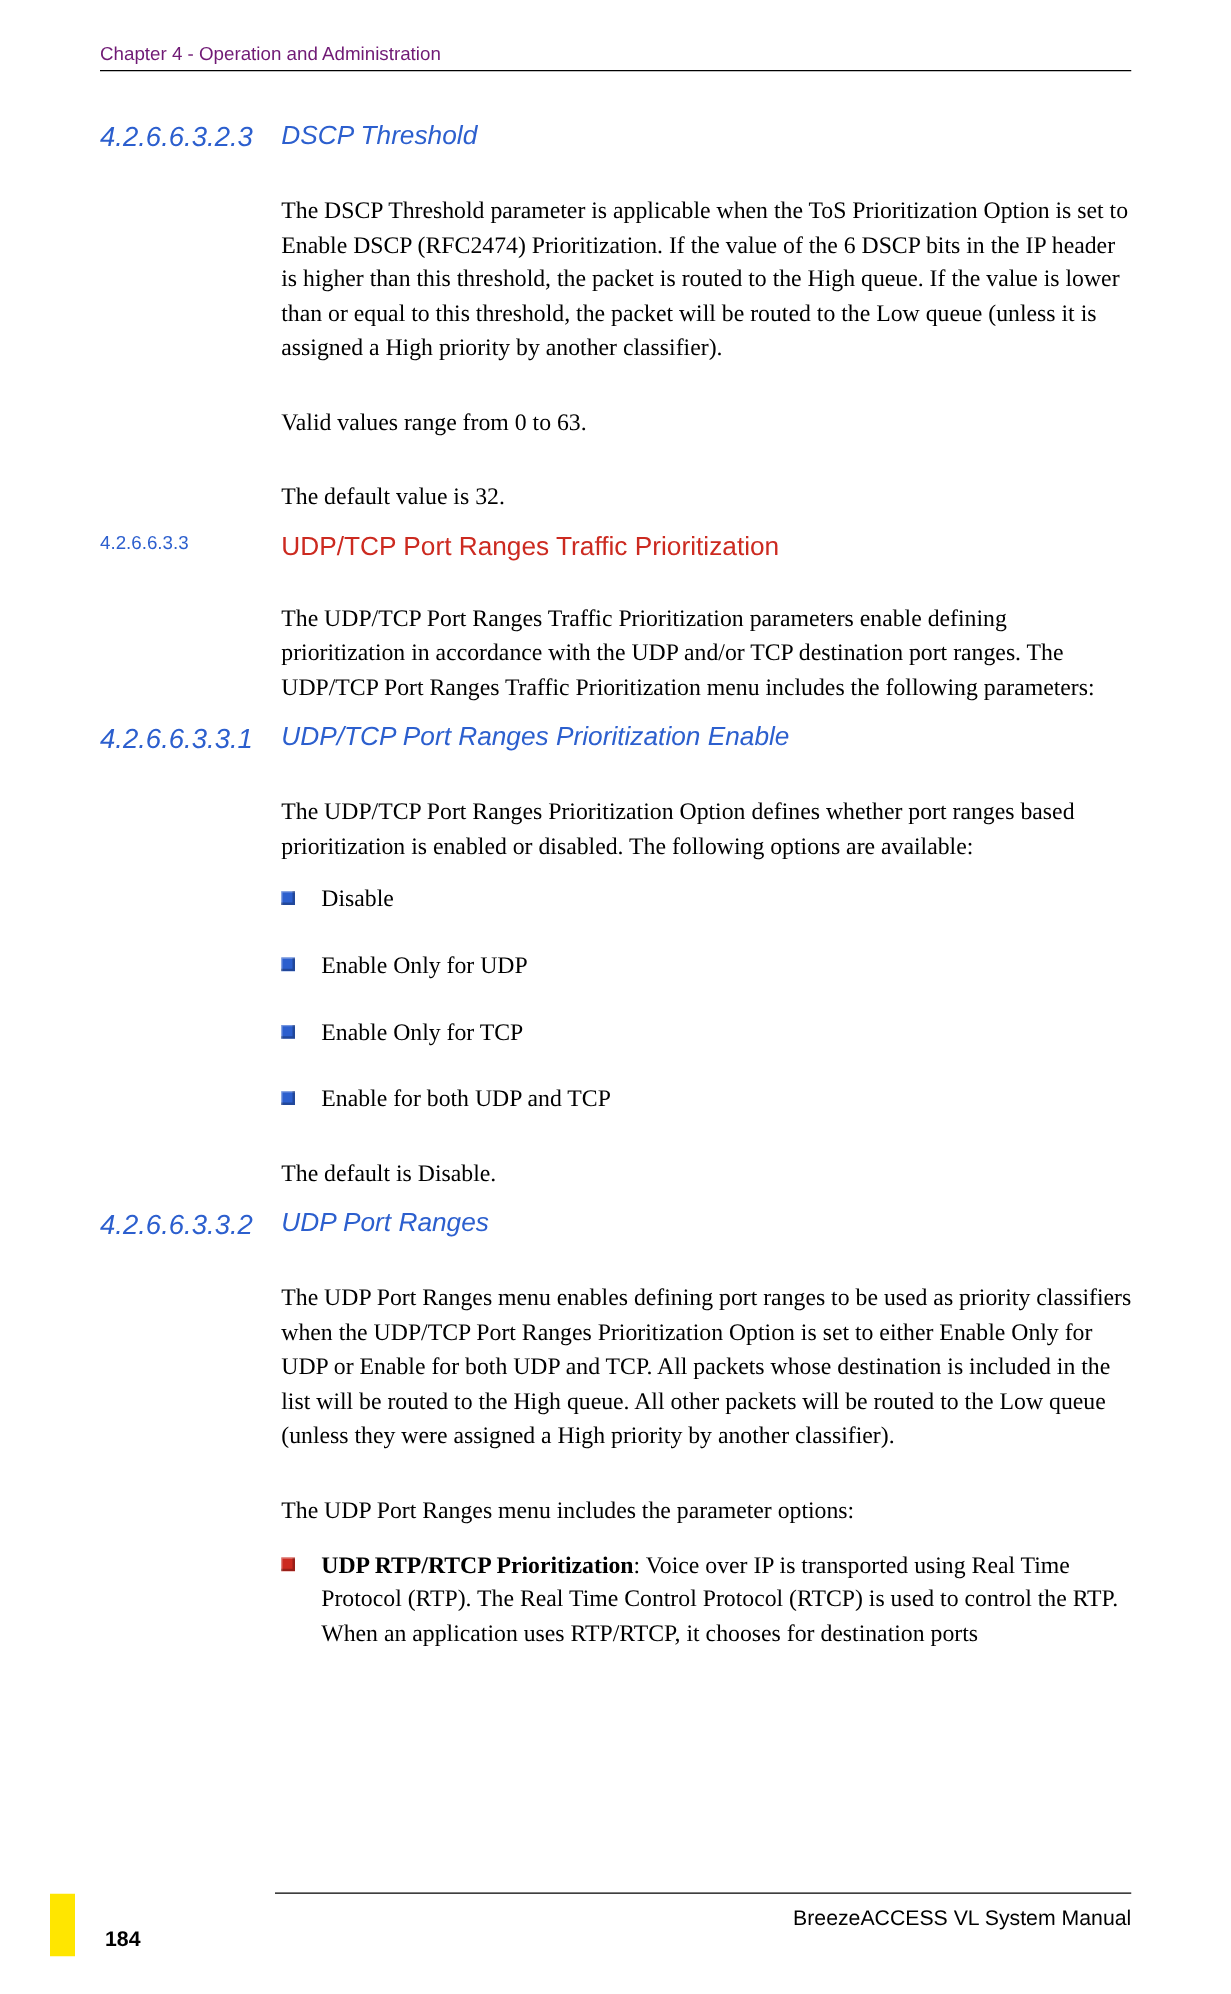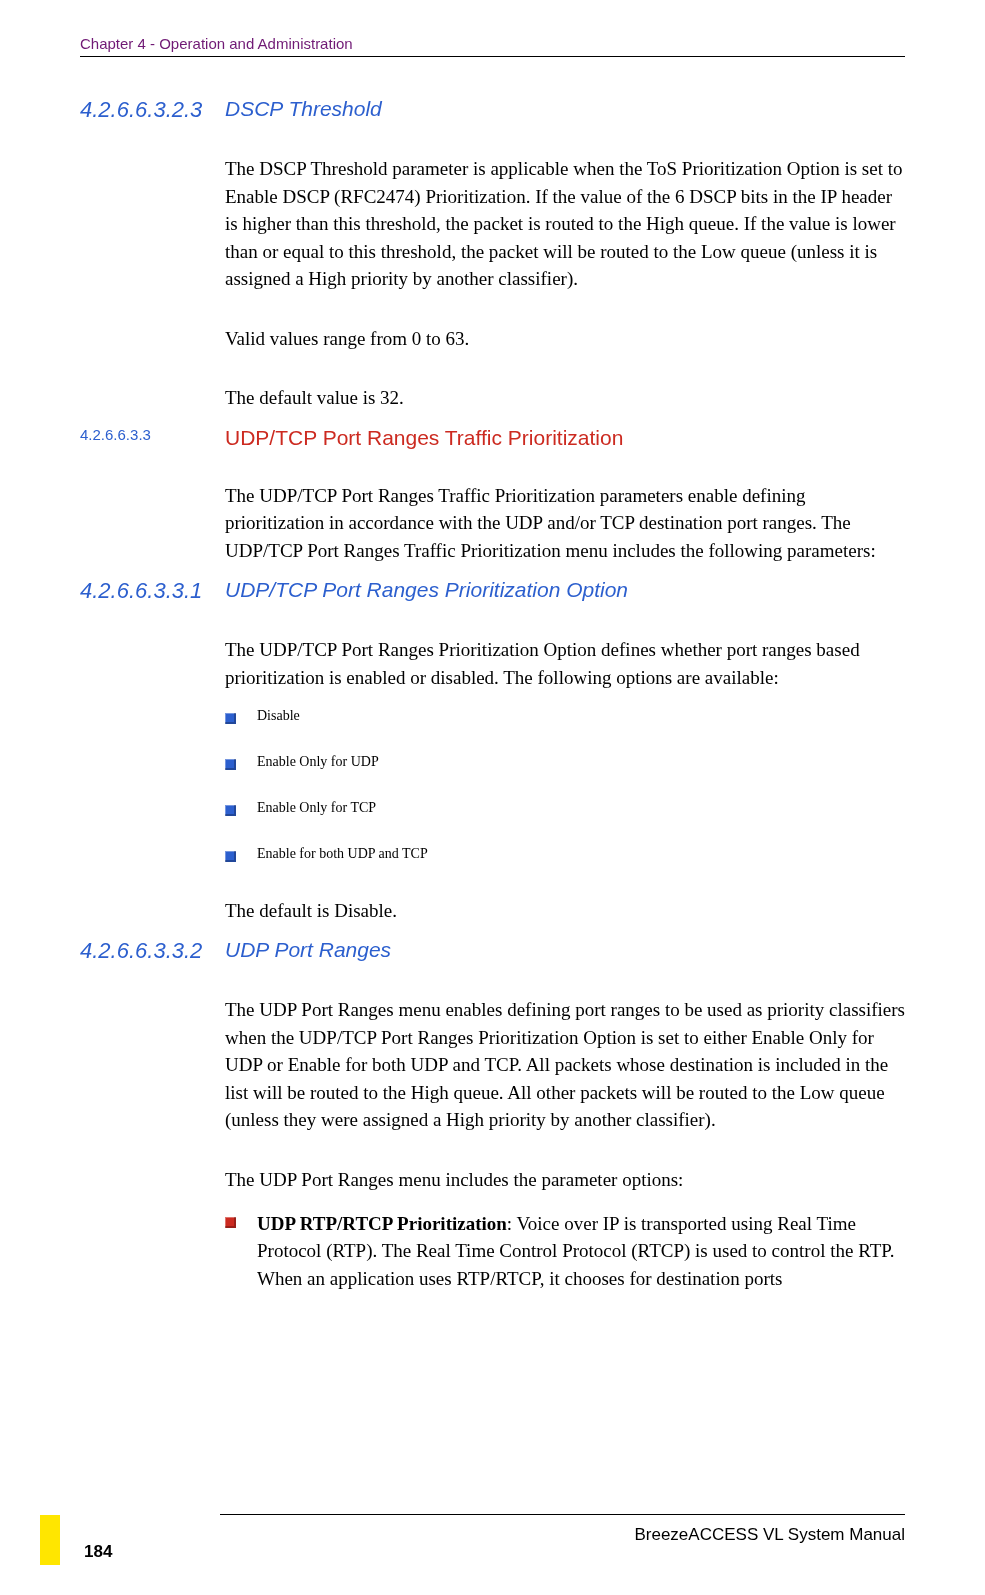--- a/index.html
+++ b/index.html
@@ -59,21 +59,21 @@
       font-size: 19px;
       line-height: 1.45;
       margin-bottom: 14px;
       margin-top: 32px;
     }
     .bullet-list {
       margin-left: 145px;
       list-style: none;
     }
     .bullet-list li {
-      font-size: 14px;
+      font-size: 19px;
       line-height: 1.45;
       margin-bottom: 26px;
       position: relative;
       padding-left: 32px;
     }
     .bullet-list li::before {
       content: "";
       position: absolute;
       left: 0;
       top: 7px;
@@ -155,21 +155,21 @@
   <p class="body-text">The DSCP Threshold parameter is applicable when the ToS Prioritization Option is set to Enable DSCP (RFC2474) Prioritization. If the value of the 6 DSCP bits in the IP header is higher than this threshold, the packet is routed to the High queue. If the value is lower than or equal to this threshold, the packet will be routed to the Low queue (unless it is assigned a High priority by another classifier).</p>
   <p class="body-text">Valid values range from 0 to 63.</p>
   <p class="body-text">The default value is 32.</p>
 
   <div class="heading-row">
     <span class="sec-num-red">4.2.6.6.3.3</span><span class="sec-title-red">UDP/TCP Port Ranges Traffic Prioritization</span>
   </div>
   <p class="body-text">The UDP/TCP Port Ranges Traffic Prioritization parameters enable defining prioritization in accordance with the UDP and/or TCP destination port ranges. The UDP/TCP Port Ranges Traffic Prioritization menu includes the following parameters:</p>
 
   <div class="heading-row">
-    <span class="sec-num">4.2.6.6.3.3.1</span><span class="sec-title">UDP/TCP Port Ranges Prioritization Option</span>
+    <span class="sec-num">4.2.6.6.3.3.1</span><span class="sec-title">UDP/TCP Port Ranges Prioritization Enable</span>
   </div>
   <p class="body-text">The UDP/TCP Port Ranges Prioritization Option defines whether port ranges based prioritization is enabled or disabled. The following options are available:</p>
   <ul class="bullet-list">
     <li>Disable</li>
     <li>Enable Only for UDP</li>
     <li>Enable Only for TCP</li>
     <li>Enable for both UDP and TCP</li>
   </ul>
   <p class="body-text">The default is Disable.</p>
 

